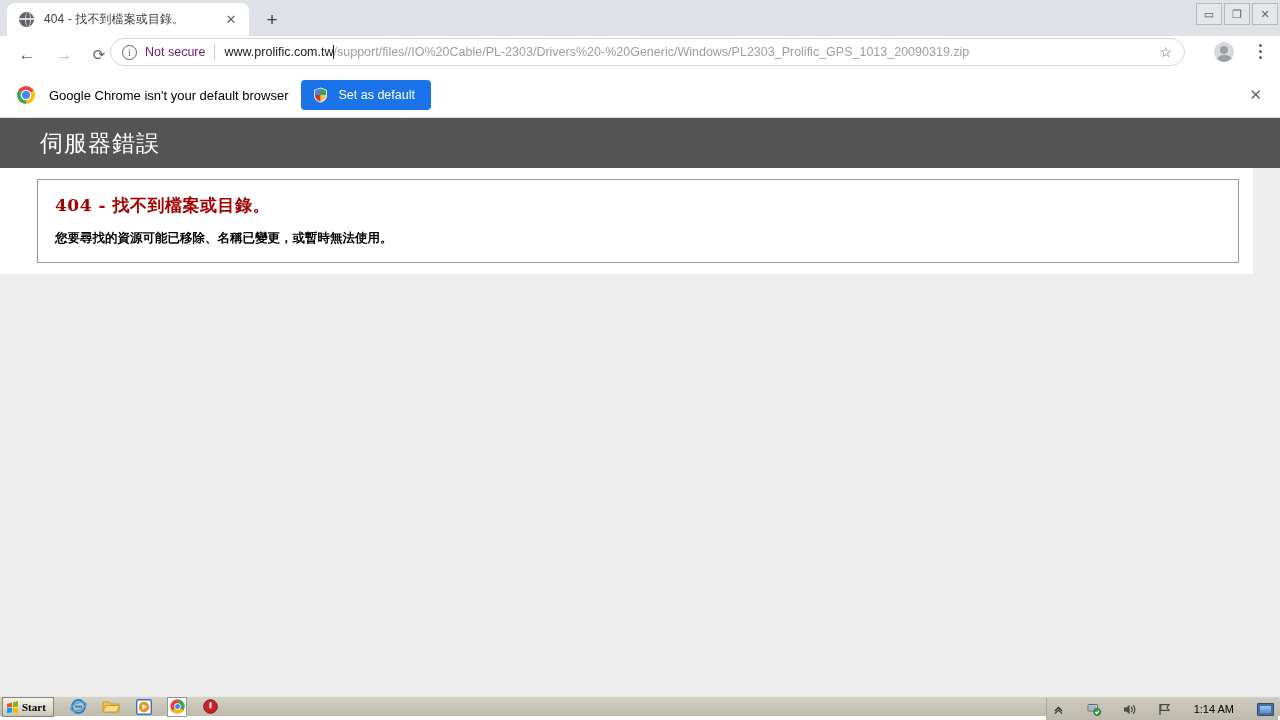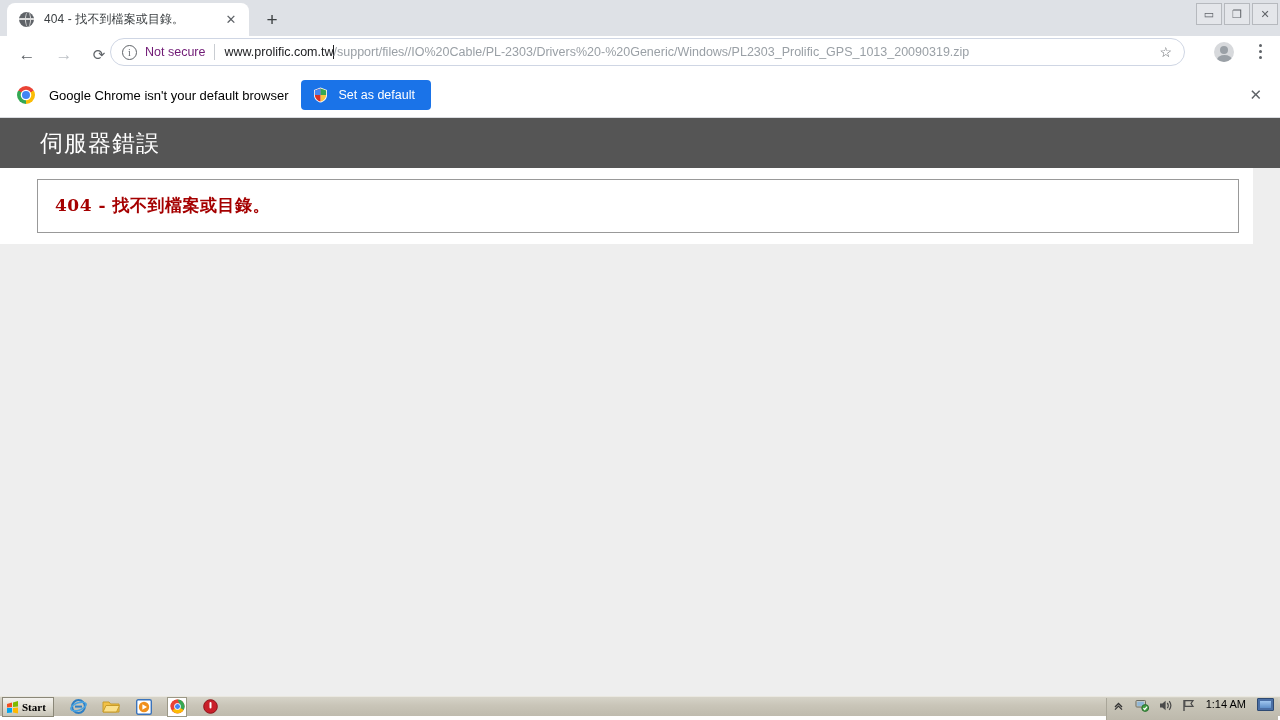--- a/index.html
+++ b/index.html
@@ -239,24 +239,24 @@
   .qlaunch { display: flex; align-items: center; margin-left: 14px; gap: 13px; }
   .ql-item {
     width: 20px; height: 20px; position: relative; cursor: pointer;
     display: flex; align-items: center; justify-content: center;
   }
   .ql-item.active {
     background: #ffffff; border: 1px solid #9b9887;
   }
   .tray {
     position: absolute; right: 2px; top: 1px; height: 22px;
-    display: flex; 
+    display: flex; align-items: center;
     background: linear-gradient(#cdcabd, #bdb9ac);
     border-left: 1px solid #a9a699;
-    padding: 0 4px 0 5px; gap: 8px;
+    padding: 0 4px 0 5px; gap: 20px;
   }
   .tray-icon { width: 15px; height: 15px; position: relative; cursor: pointer; }
   .clock {
     font-size: 11px; color: #000; font-family: "Liberation Sans", sans-serif;
     margin: 0 3px 0 2px; white-space: nowrap;
   }
   .desk-icon {
     width: 17px; height: 13px; background: #4a6fa5;
     border: 1px solid #2e4a73; border-radius: 1px; position: relative;
   }
@@ -332,20 +332,21 @@
     <div class="promo-close">✕</div>
   </div>
 
   <div class="page">
     <div class="err-header">
       <h1>伺服器錯誤</h1>
     </div>
     <div class="err-card">
       <div class="err-box">
         <div class="err-title">404 - 找不到檔案或目錄。</div>
+        <div class="err-desc">您要尋找的資源可能已移除、名稱已變更，或暫時無法使用。</div>
       </div>
     </div>
 
   </div>
 
   <div class="taskbar">
     <div class="start">
       <span class="start-flag">
         <svg width="13" height="13" viewBox="0 0 13 13">
           <path d="M1 3 L6 1.6 L6 6 L1 6.6 Z" fill="#f25022"></path>

